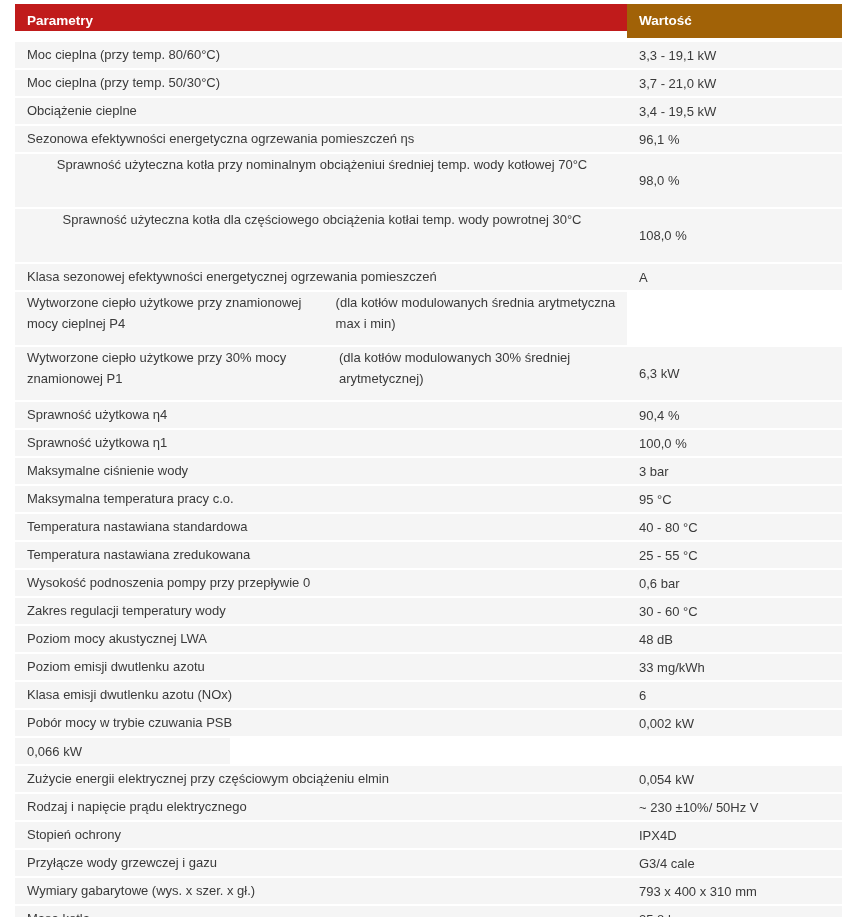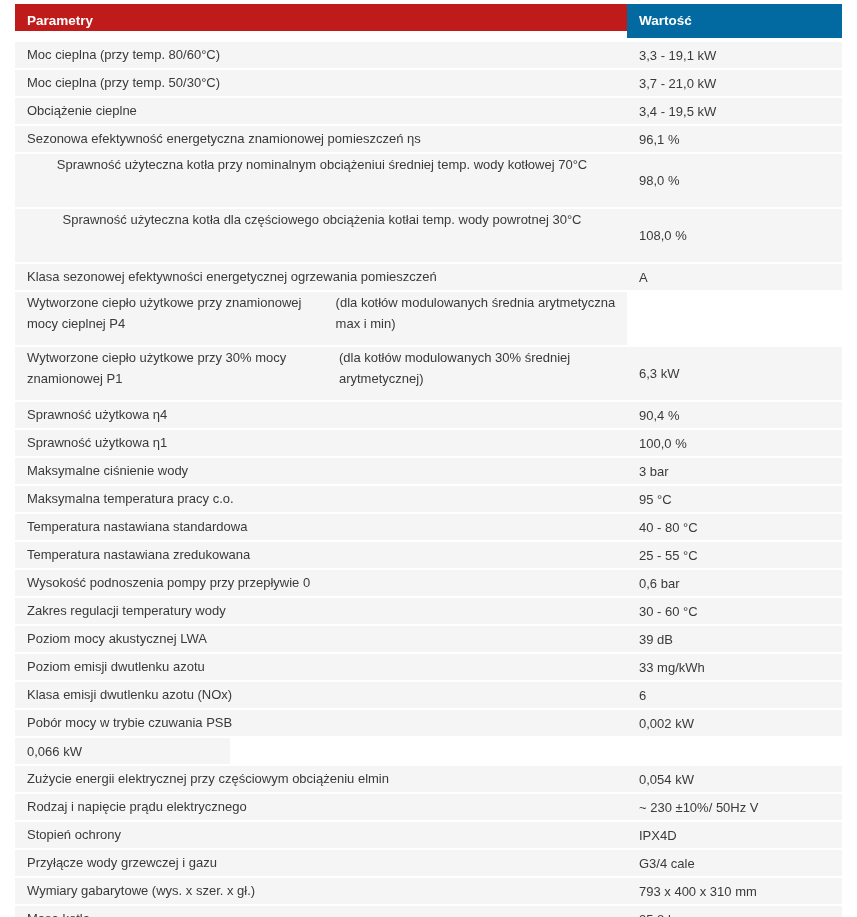--- a/index.html
+++ b/index.html
@@ -98,21 +98,21 @@
     line-height: 21px;
   }
   .spec-row.double .cell-value {
     height: 53px;
     padding-top: 0;
     padding-bottom: 0;
   }
 
   .param-text { display: block; }
 </style>
-<style>.spec-row.header .cell-param{background:#c01b1b;color:#ffffff;}.spec-row.header .cell-value{background:#0369a1;color:#ffffff;}.spec-row:not(.header) .cell-param,.spec-row:not(.header) .cell-value{background:#f5f5f5;color:#3a3a3a;}body{background:#ffffff;}</style></head>
+<style>.spec-row.header .cell-param{background:#c01b1b;color:#ffffff;}.spec-row.header .cell-value{background:#a16207;color:#ffffff;}.spec-row:not(.header) .cell-param,.spec-row:not(.header) .cell-value{background:#f5f5f5;color:#3a3a3a;}body{background:#ffffff;}</style></head>
 <body>
 
 <div id="spec-table">
 
   <div class="spec-row header">
     <div class="cell-param">Parametry</div>
     <div class="cell-value">Wartość</div>
   </div>
 
   <div id="rows-container">
@@ -135,21 +135,21 @@
       <div class="spec-row single">
         <div class="cell-param">
           <span class="param-text">Obciążenie cieplne</span>
         </div>
         <div class="cell-value">
           <span>3,4 - 19,5 kW</span>
         </div>
       </div>
       <div class="spec-row single">
         <div class="cell-param">
-          <span class="param-text">Sezonowa efektywność energetyczna znamionowej pomieszczeń ηs</span>
+          <span class="param-text">Sezonowa efektywności energetyczna ogrzewania pomieszczeń ηs</span>
         </div>
         <div class="cell-value">
           <span>96,1 %</span>
         </div>
       </div>
       <div class="spec-row double">
         <div class="cell-param">
           <span class="line">Sprawność użyteczna kotła przy nominalnym obciążeniu</span>
           <span class="line">i średniej temp. wody kotłowej 70°C</span>
         </div>
@@ -251,21 +251,21 @@
         </div>
         <div class="cell-value">
           <span>30 - 60 °C</span>
         </div>
       </div>
       <div class="spec-row single">
         <div class="cell-param">
           <span class="param-text">Poziom mocy akustycznej LWA</span>
         </div>
         <div class="cell-value">
-          <span>39 dB</span>
+          <span>48 dB</span>
         </div>
       </div>
       <div class="spec-row single">
         <div class="cell-param">
           <span class="param-text">Poziom emisji dwutlenku azotu</span>
         </div>
         <div class="cell-value">
           <span>33 mg/kWh</span>
         </div>
       </div>

